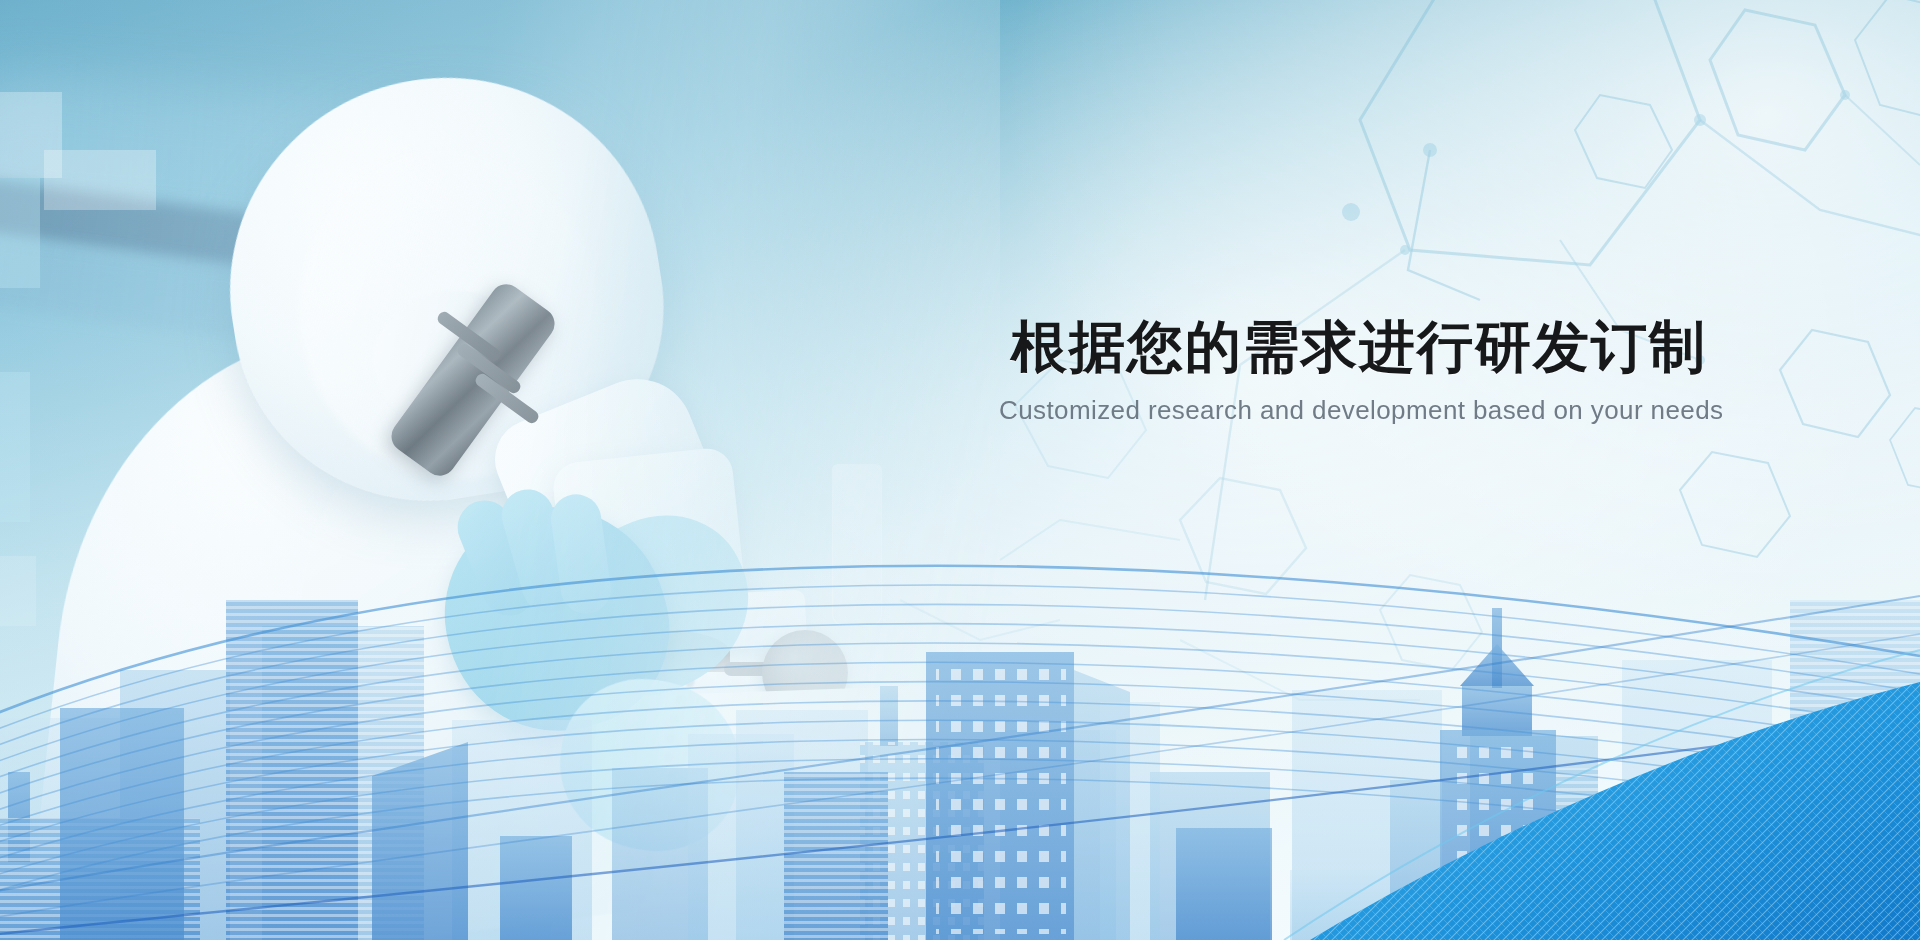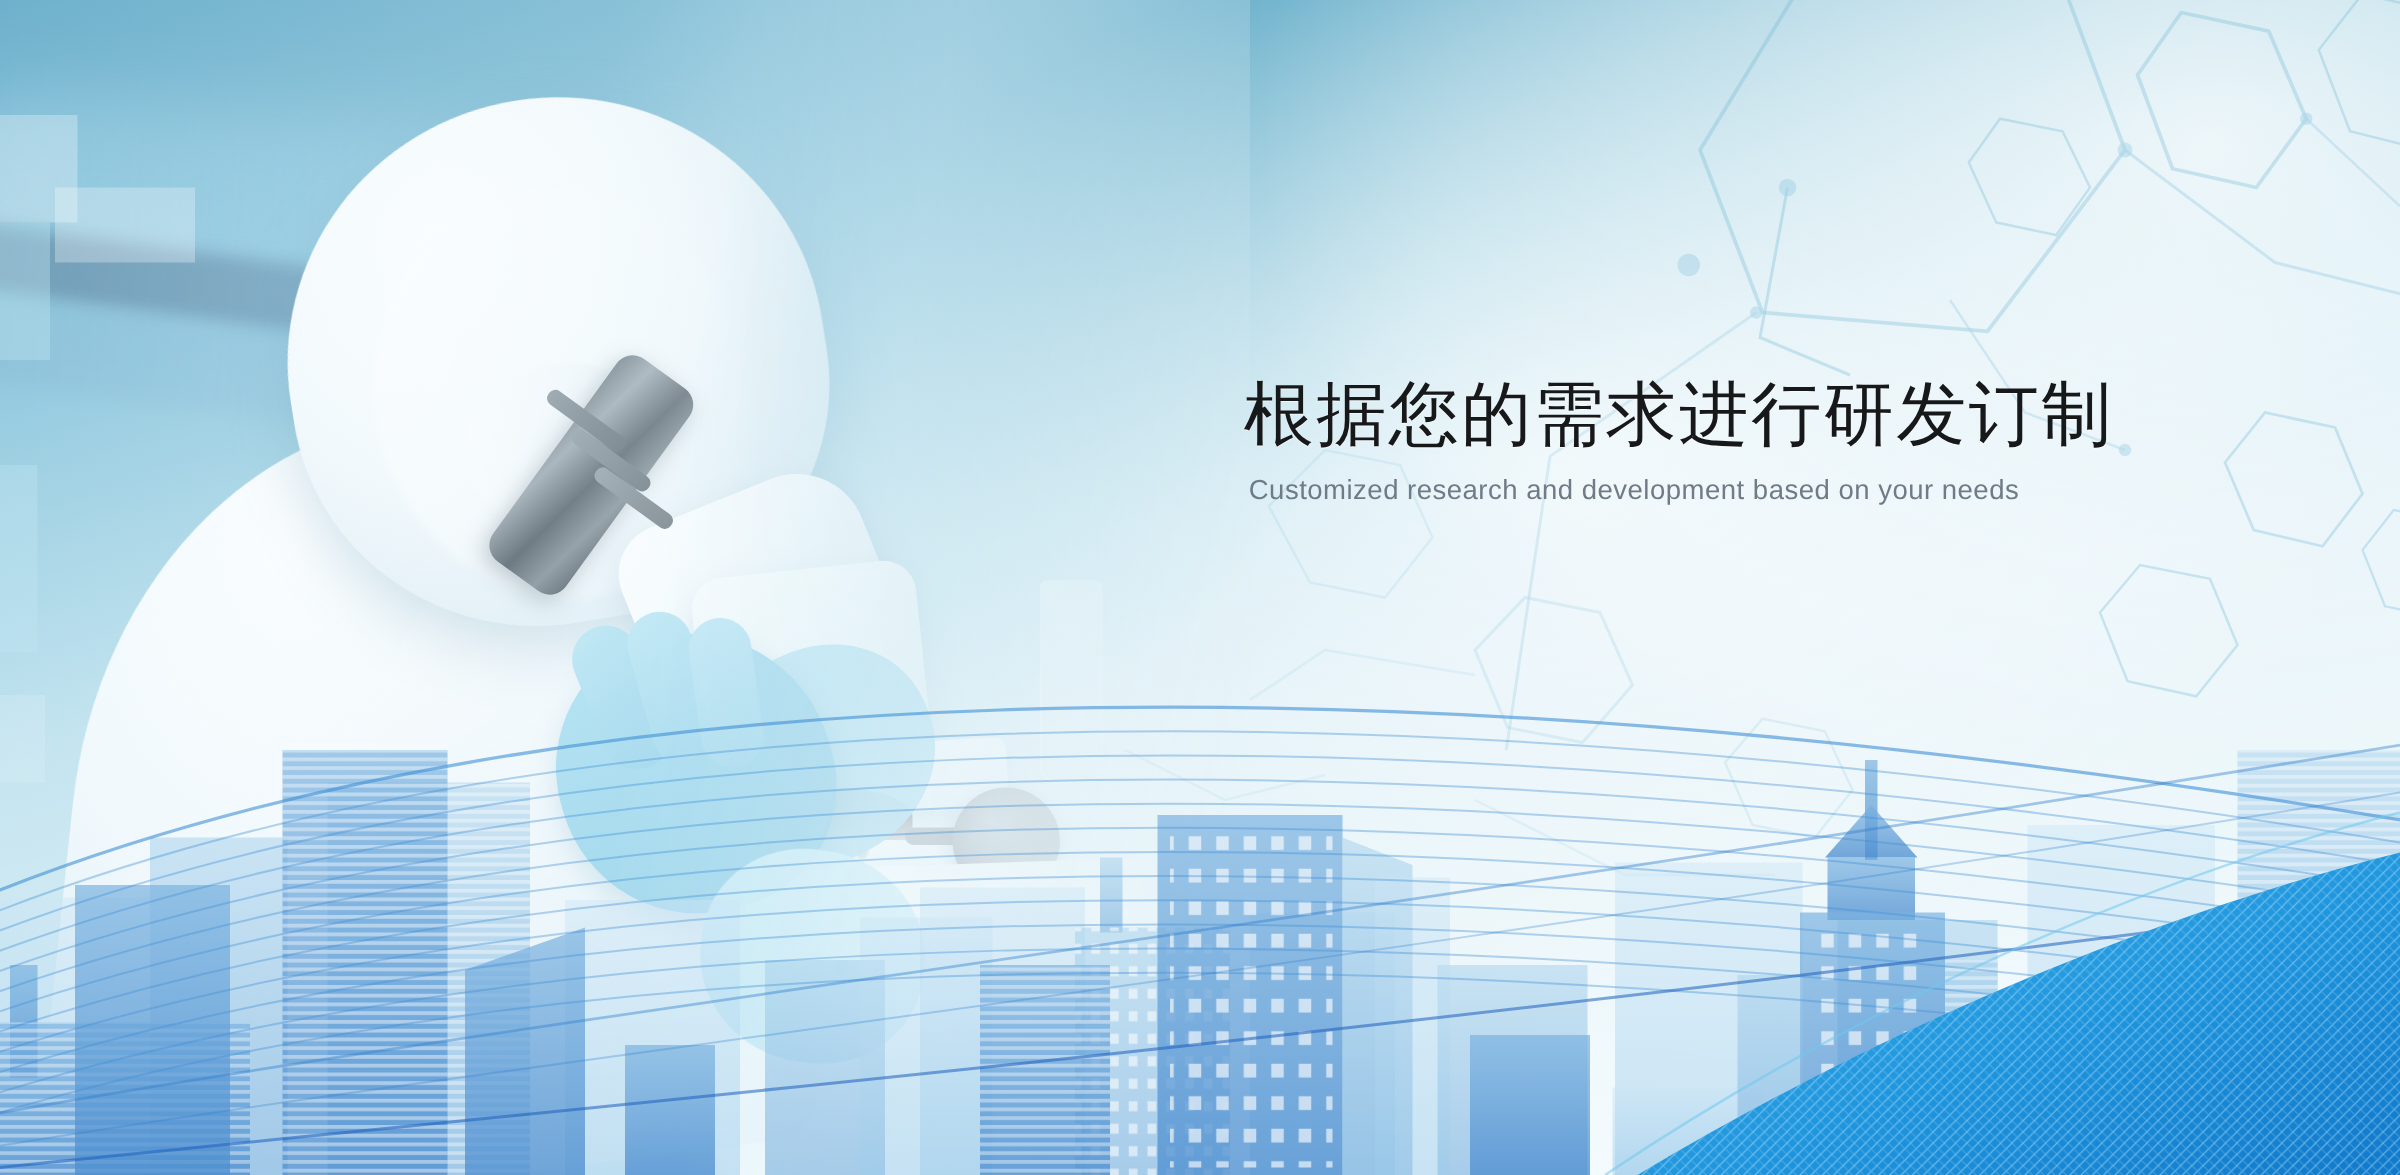--- a/index.html
+++ b/index.html
@@ -178,26 +178,26 @@
 
   
   .waves{position:absolute;left:0;bottom:0;width:1920px;height:520px;}
 
   
   .wedge{position:absolute;right:0;bottom:0;width:720px;height:300px;}
 
   
   .content{position:absolute;left:995px;top:300px;width:880px;}
   .headline{
-    font-size:56px;font-weight:400;color:#17181a;letter-spacing:2px;line-height:1.12;
-    margin:0;white-space:nowrap;
+    font-size:56px;font-weight:700;color:#17181a;letter-spacing:2px;line-height:1.12;
+    margin:16px;white-space:nowrap;
     text-shadow:0 1px 0 rgba(255,255,255,.6);
   }
   .subtitle{
-    margin:16px 0 0 4px;font-size:22px;font-weight:400;color:#6f7b86;letter-spacing:.4px;
+    margin:16px 0 0 4px;font-size:26px;font-weight:400;color:#6f7b86;letter-spacing:.4px;
     white-space:nowrap;
   }
   .tagline{
     margin-top:46px;display:inline-flex;align-items:center;justify-content:center;
     height:46px;padding:0 30px;border-radius:23px;
     background:linear-gradient(90deg,#2a55bb 0%,#2f5fc4 45%,#3464c9 100%);
     color:#ffffff;font-size:21px;letter-spacing:1px;white-space:nowrap;
     box-shadow:0 4px 14px rgba(38,80,180,.30);
   }
 </style>

